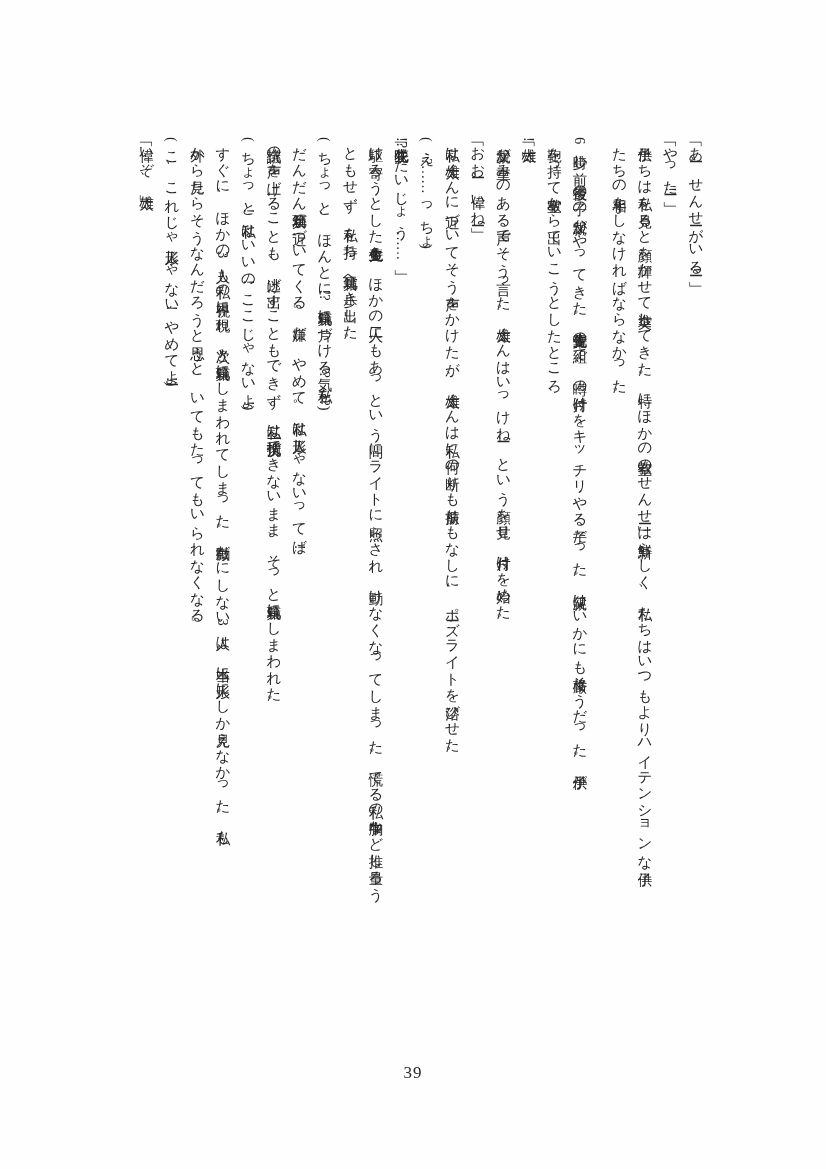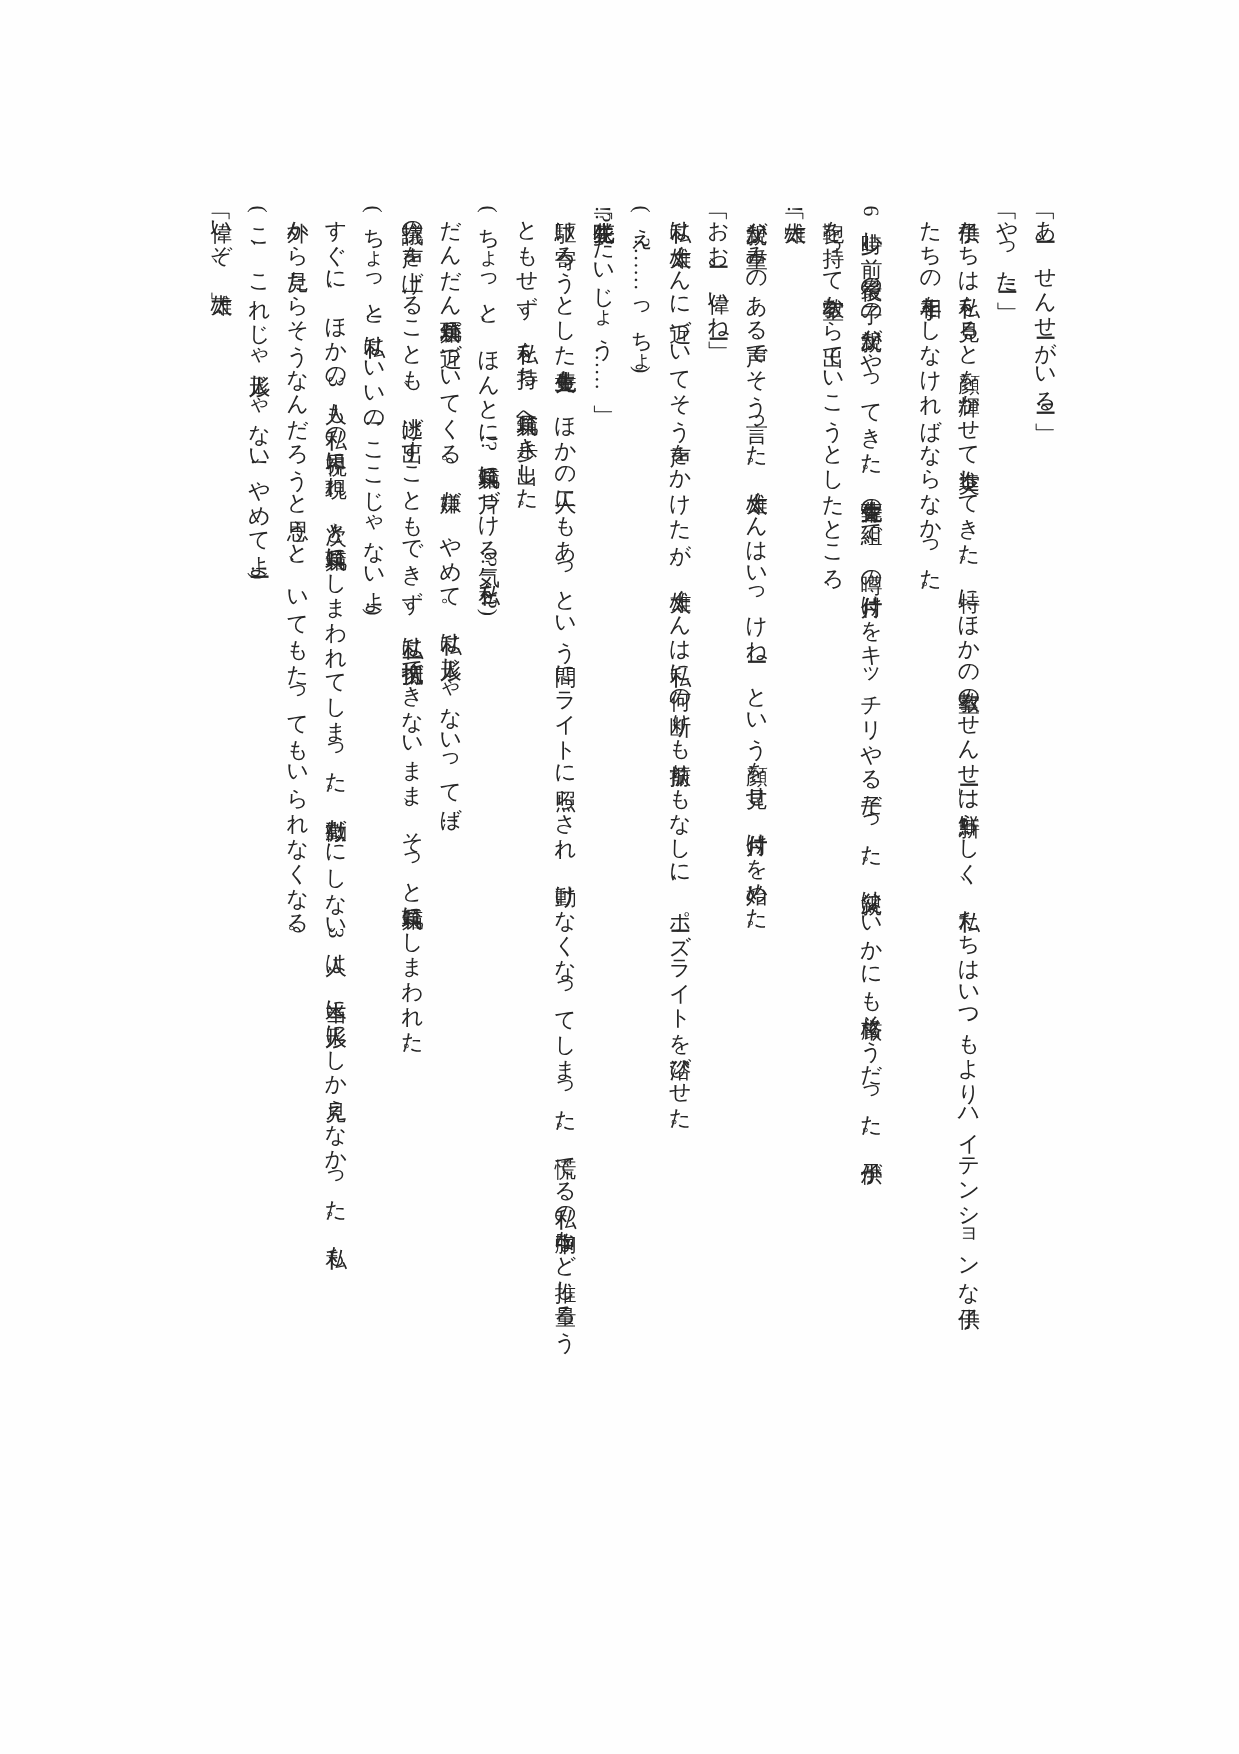--- a/index.html
+++ b/index.html
@@ -76,14 +76,15 @@
     <div class="line">(ちょっと、ほんとに!?玩具箱に片づける気!?私を!?)</div>
     <div class="line">だんだん玩具箱が近づいてくる。嫌だ。やめて。私は人形じゃないってば!</div>
     <div class="line">抗議の声を上げることも、逃げ出すこともできず、私は一切抵抗できないまま、そっと玩具箱にしまわれた。</div>
     <div class="line">(ちょっと!私はいいの!ここじゃないよ!)</div>
     <div class="line">すぐに、ほかの3人も私の視界に現れ、次々と玩具箱にしまわれてしまった。微動だにしない3人は、本当に人形にしか見えなかった。私も</div>
     <div class="line">外から見たらそうなんだろうと思うと、いてもたってもいられなくなる。</div>
     <div class="line">(こ、これじゃ人形じゃない!やめてよー!)</div>
     <div class="line">「偉いぞ、雄太」</div>
   </div>
 
+  <div class="page-number">39</div>
 
 </div>
 
 </body></html>

